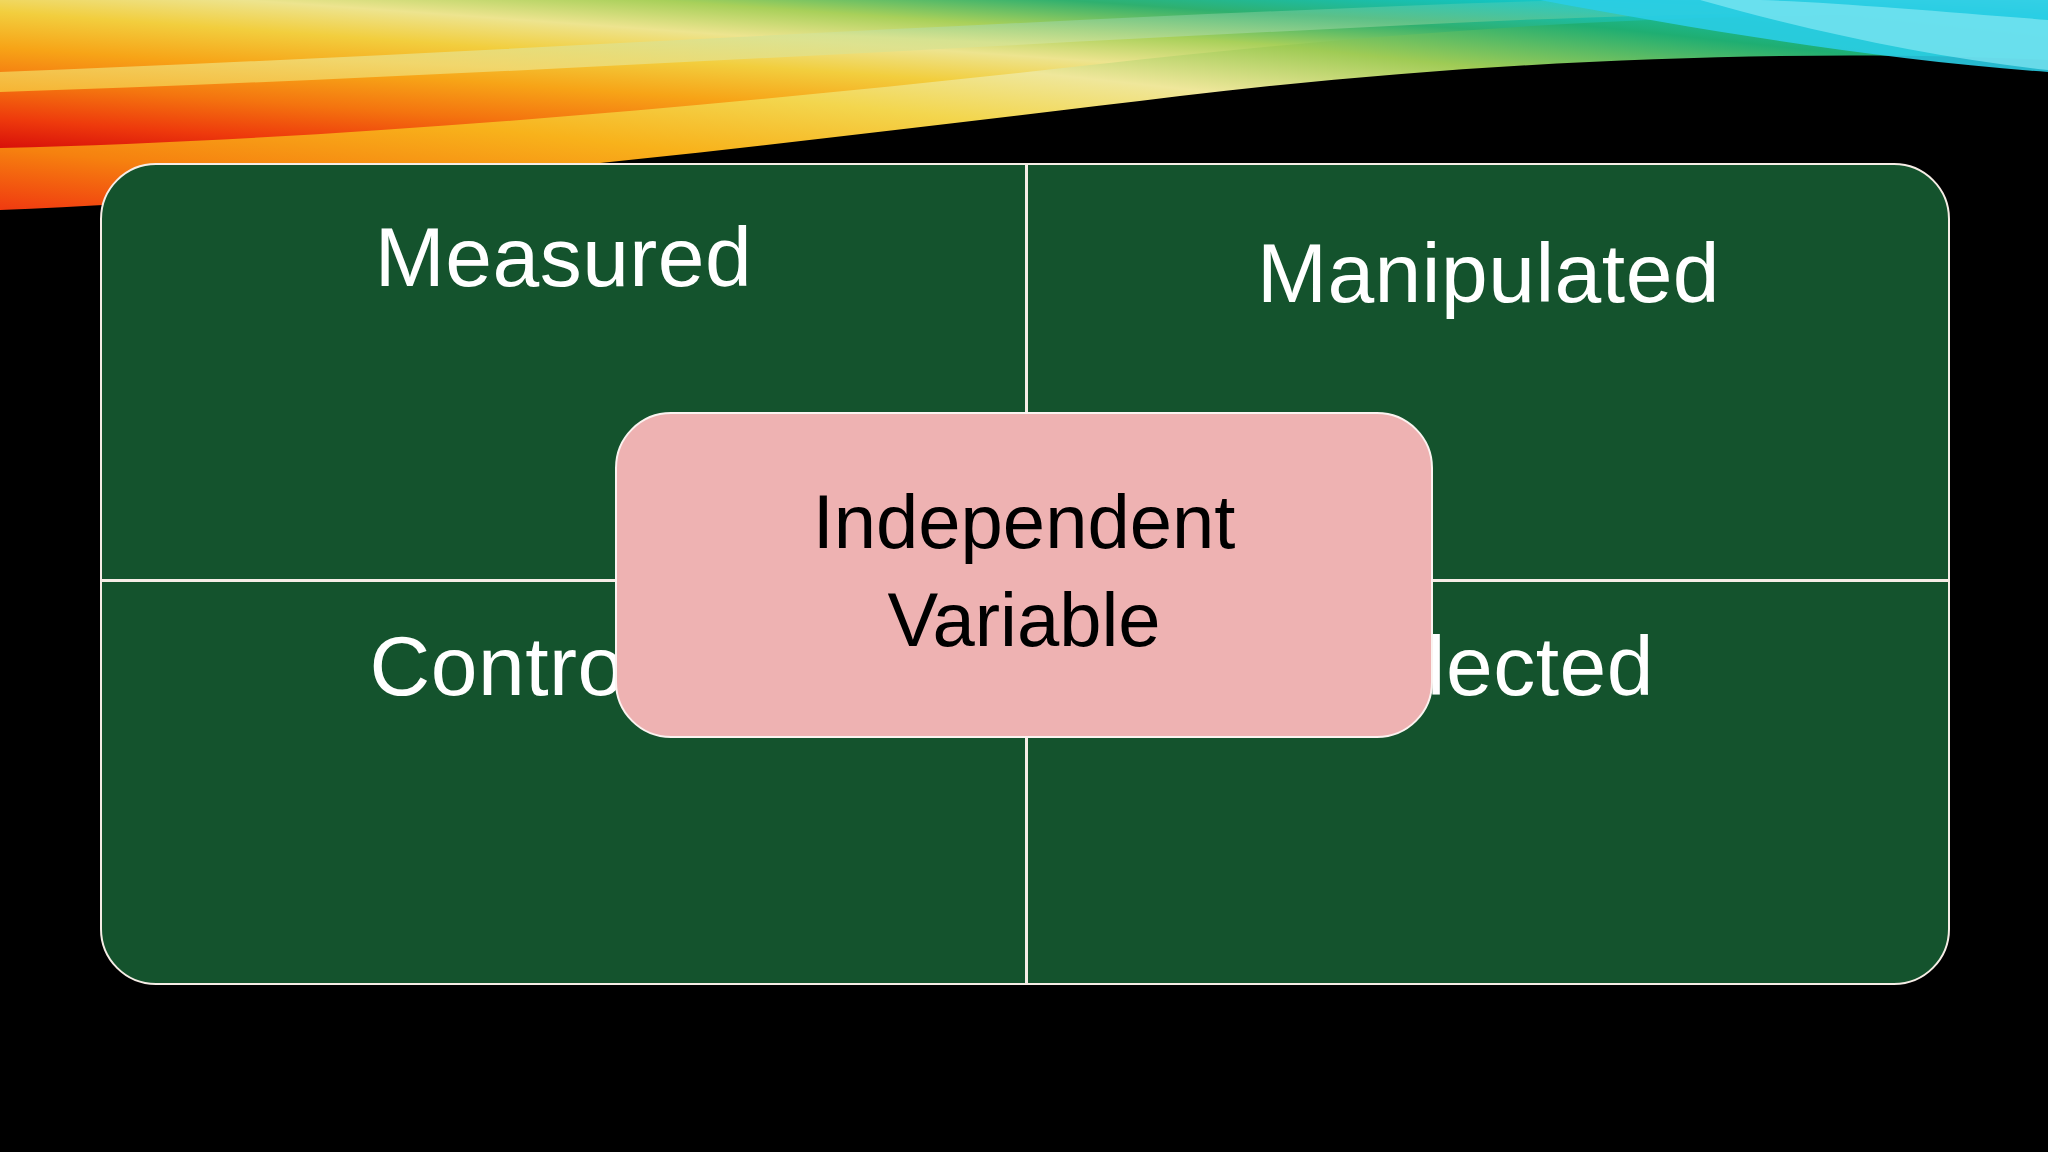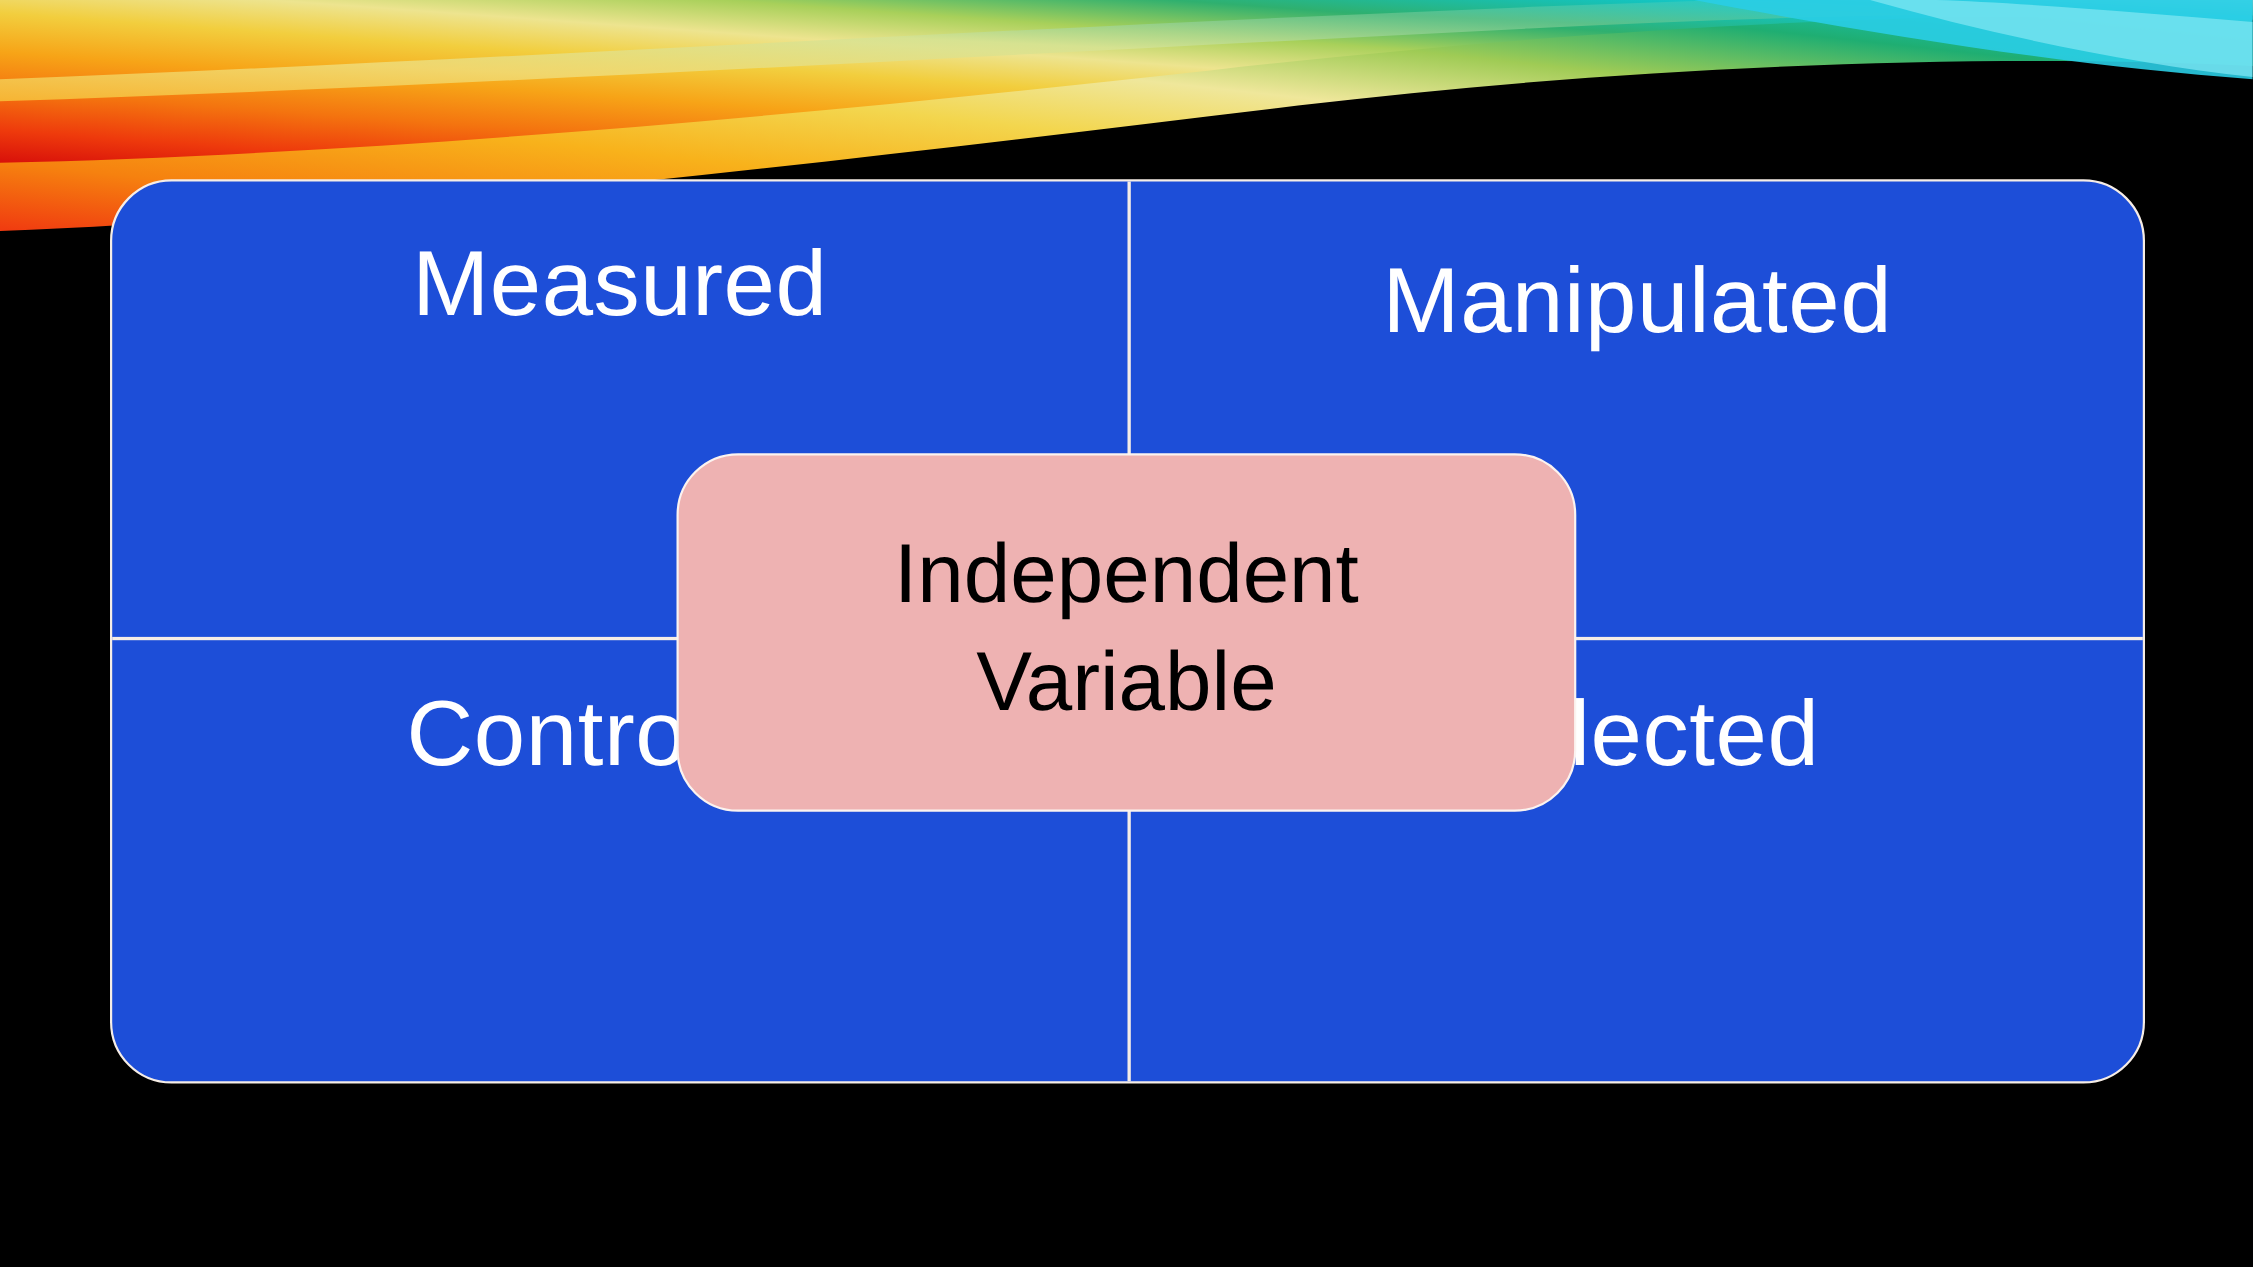--- a/index.html
+++ b/index.html
@@ -33,21 +33,21 @@
     pointer-events: none;
   }
 
   
   #matrix {
     position: absolute;
     left: 100px;
     top: 163px;
     width: 1850px;
     height: 822px;
-    background: #1d4ed8;
+    background: #14532d;
     border: 2px solid #F6EDE6;
     border-radius: 56px;
     box-sizing: border-box;
   }
 
   .divider-v {
     position: absolute;
     left: 923px;        
     top: 0;
     width: 3px;

